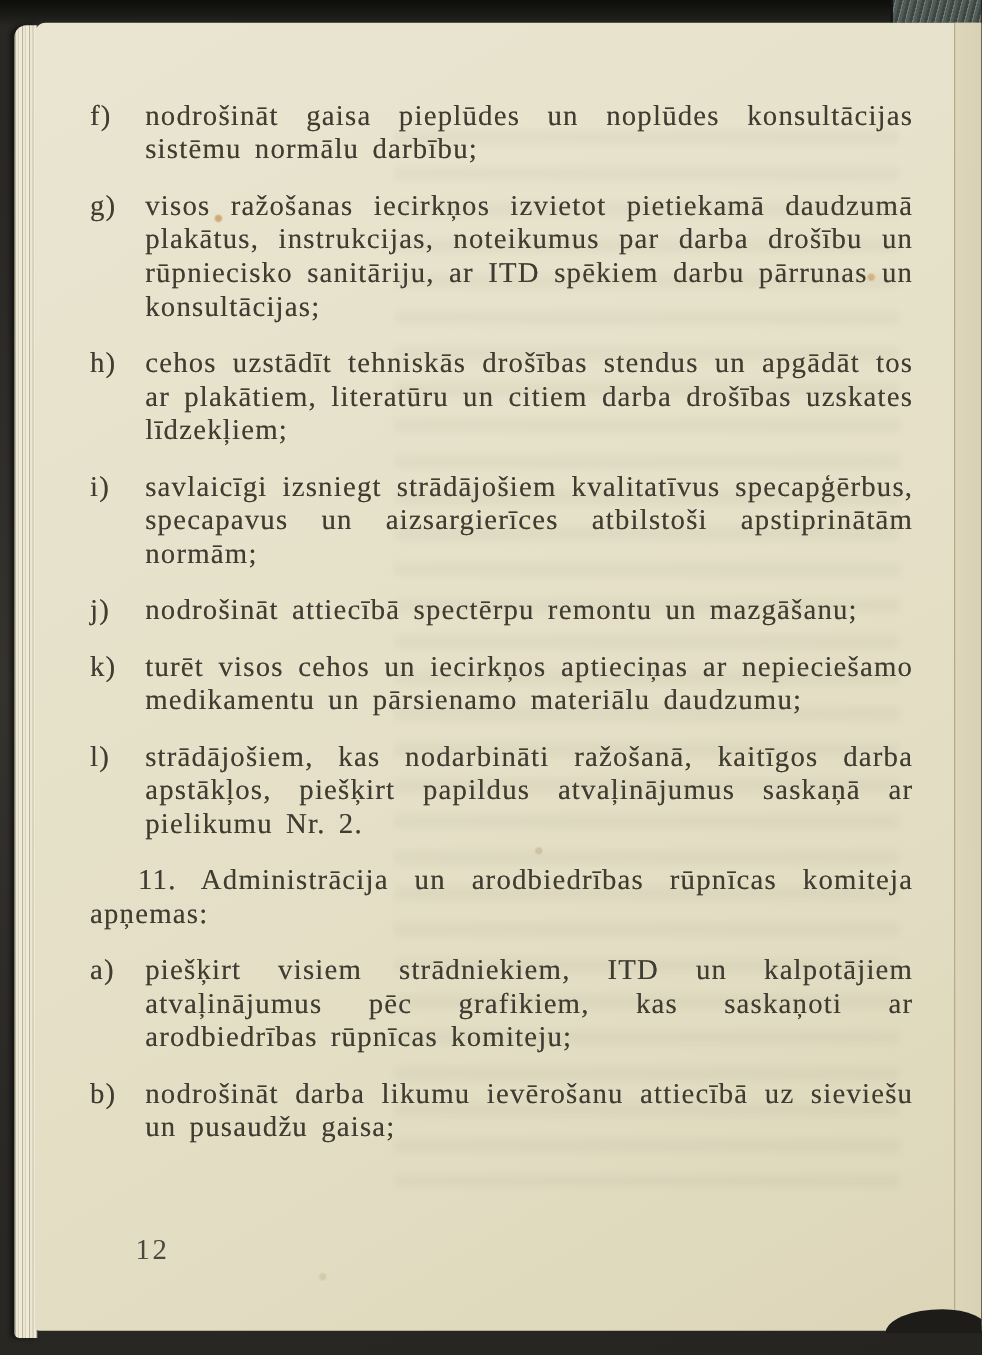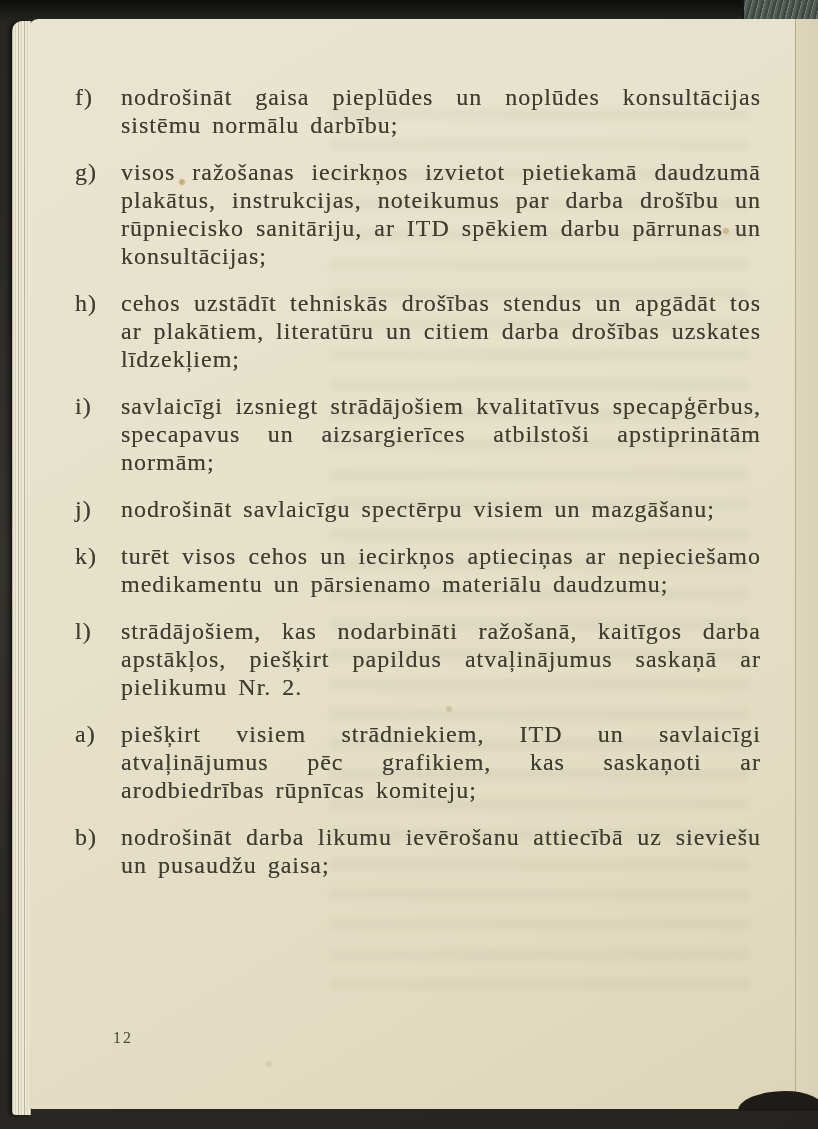--- a/index.html
+++ b/index.html
@@ -80,21 +80,21 @@
   .item { display: flex; margin: 0 0 19px 0; }
   .item .lbl { flex: 0 0 46px; }
   .item .txt { flex: 1 1 auto; text-align: justify; }
   .para {
     margin: 4px 0 19px 0;
     text-indent: 40px;
     text-align: justify;
   }
   .page-num {
     position: absolute; left: 84px; top: 1010px;
-    font-size: 16px; letter-spacing: 2px; color: #4a473b;
+    font-size: 24px; letter-spacing: 2px; color: #4a473b;
   }
 </style>
 </head>
 <body>
 
 <div class="scene">
   <div class="top-edge"></div>
   <div class="binding-strip"></div>
   <div class="page-stack"></div>
 
@@ -120,37 +120,38 @@
         <span class="txt">cehos uzstādīt tehniskās drošības stendus un apgādāt tos ar plakātiem, literatūru un citiem darba drošības uzskates līdzekļiem;</span>
       </div>
 
       <div class="item">
         <span class="lbl">i)</span>
         <span class="txt">savlaicīgi izsniegt strādājošiem kvalitatīvus specapģērbus, specapavus un aizsargierīces atbilstoši apstiprinātām normām;</span>
       </div>
 
       <div class="item">
         <span class="lbl">j)</span>
-        <span class="txt">nodrošināt savlaicīgu spectērpu visiem un mazgāšanu;</span>
+        <span class="txt">nodrošināt attiecībā spectērpu remontu un mazgāšanu;</span>
       </div>
 
       <div class="item">
         <span class="lbl">k)</span>
         <span class="txt">turēt visos cehos un iecirkņos aptieciņas ar nepieciešamo medikamentu un pārsienamo materiālu daudzumu;</span>
       </div>
 
       <div class="item">
         <span class="lbl">l)</span>
         <span class="txt">strādājošiem, kas nodarbināti ražošanā, kaitīgos darba apstākļos, piešķirt papildus atvaļinājumus saskaņā ar pielikumu Nr. 2.</span>
       </div>
 
+      <p class="para">11. Administrācija un arodbiedrības rūpnīcas komiteja apņemas:</p>
 
       <div class="item">
         <span class="lbl">a)</span>
-        <span class="txt">piešķirt visiem strādniekiem, ITD un savlaicīgi atvaļinājumus pēc grafikiem, kas saskaņoti ar arodbiedrības rūpnīcas komiteju;</span>
+        <span class="txt">piešķirt visiem strādniekiem, ITD un kalpotājiem atvaļinājumus pēc grafikiem, kas saskaņoti ar arodbiedrības rūpnīcas komiteju;</span>
       </div>
 
       <div class="item">
         <span class="lbl">b)</span>
         <span class="txt">nodrošināt darba likumu ievērošanu attiecībā uz sieviešu un pusaudžu gaisa;</span>
       </div>
 
     </div>
 
     <div class="page-num">12</div>

